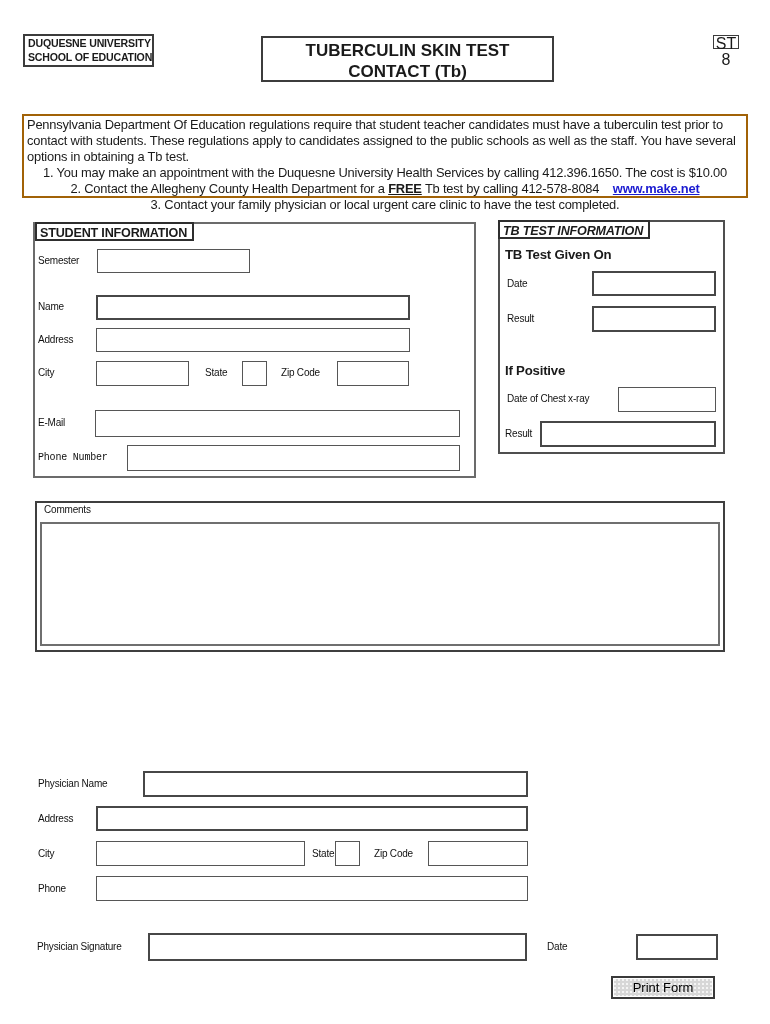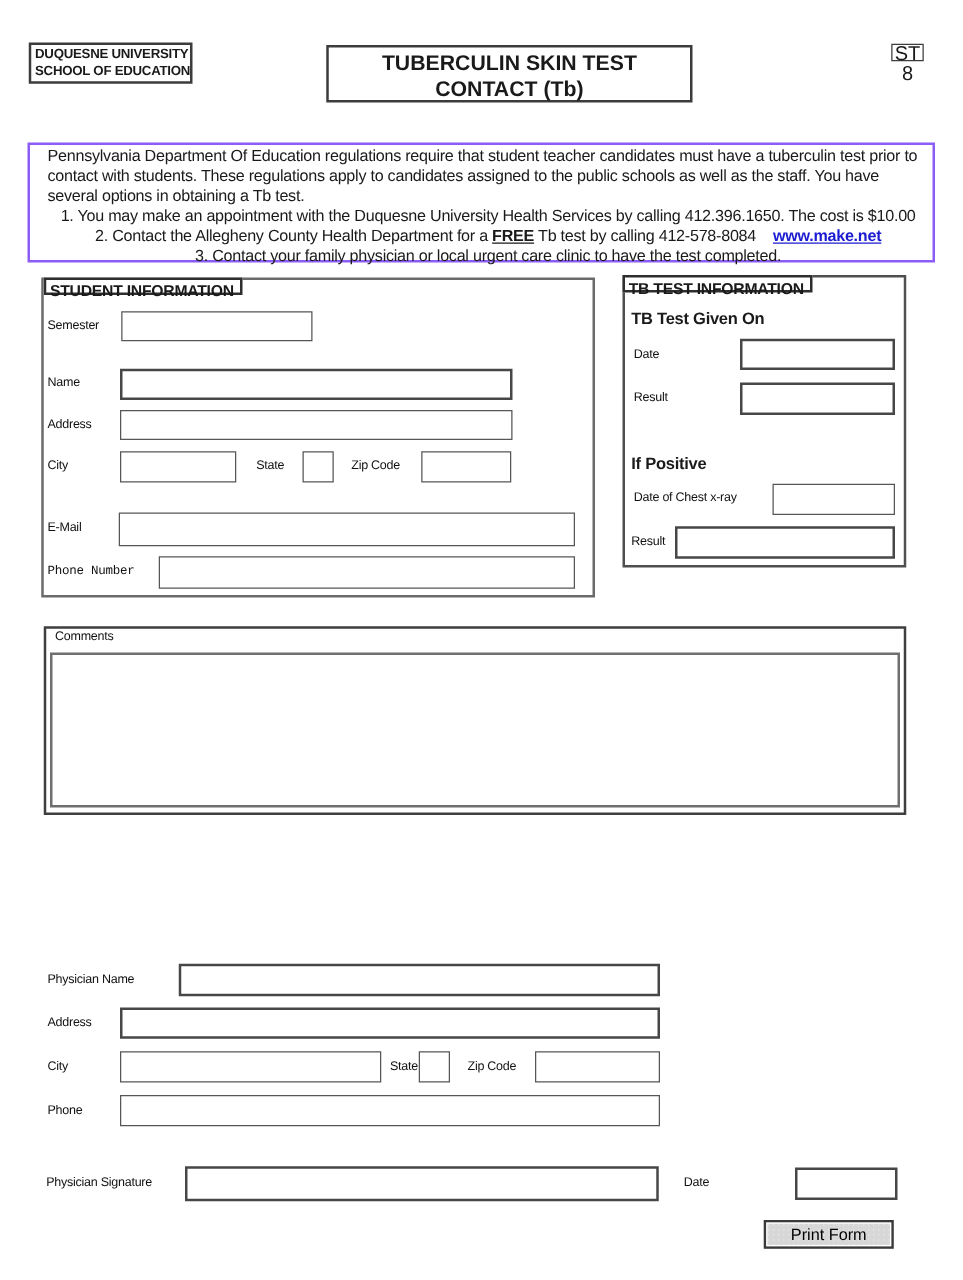--- a/index.html
+++ b/index.html
@@ -24,34 +24,34 @@
     font-size:17px; font-weight:700; line-height:21px; padding-top:2px;
   }
   .code-box {
     left:713px; top:35px; width:26px; height:14px;
     border:1.5px solid #3c3c3c; text-align:center;
     font-size:16px; line-height:16px;
   }
 
   
   .instructions {
-    left:22px; top:114px; width:726px; height:96px;
-    border:2px solid #8b5cf6; padding:1px 3px 0 14px;
+    left:22px; top:114px; width:726px; height:84px;
+    border:2px solid #a16207; padding:1px 3px 0 3px;
     font-size:12.9px; letter-spacing:-0.2px; line-height:16.1px;
   }
   .instructions .opt { text-align:center; }
   .free { font-weight:700; text-decoration:underline; }
   .link { font-weight:700; text-decoration:underline; cursor:pointer; }
 
   
   .sec { border:2px solid #6b6b6b; background:#ffffff; }
   .sec-title {
     border:2px solid #2e2e2e; background:#ffffff;
     font-size:12.6px; font-weight:700; letter-spacing:-0.2px;
-    padding:2px 5px 1px 3px; white-space:nowrap; height:14px; line-height:14px;
+    padding:2px 5px 1px 3px; white-space:nowrap; height:19px; line-height:14px;
   }
   .student-box { left:33px; top:222px; width:443px; height:256px; }
   .tb-box      { left:498px; top:220px; width:227px; height:234px; border-color:#4f4f4f; }
 
   .lbl { font-size:10px; letter-spacing:-0.2px; color:#111; white-space:nowrap; }
   .hdg { font-size:13.2px; font-weight:700; letter-spacing:-0.2px; white-space:nowrap; }
 
   .field {
     position:absolute; background:#ffffff;
     border:1.5px solid #565656; font-family:"Liberation Sans", sans-serif;
@@ -121,21 +121,21 @@
   <div class="abs lbl" style="left:281px; top:367px;">Zip Code</div>
   <input class="field" style="left: 337px; top: 361px; width: 72px; height: 25px;" value="">
 
   <div class="abs lbl" style="left:38px; top:417px;">E-Mail</div>
   <input class="field" style="left: 95px; top: 410px; width: 365px; height: 27px;" value="">
 
   <div class="abs lbl" style="left:38px; top:452px;font-family:Liberation Mono, monospace;">Phone Number</div>
   <input class="field" style="left: 127px; top: 445px; width: 333px; height: 26px;" value="">
 
   <div class="abs sec tb-box"></div>
-  <div class="abs sec-title" style="left:498px; top:220px;">TB TEST INFORMATION</div>
+  <div class="abs sec-title" style="left:498px; top:220px;font-style:italic;">TB TEST INFORMATION</div>
 
   <div class="abs hdg" style="left:505px; top:247px;">TB Test Given On</div>
 
   <div class="abs lbl" style="left:507px; top:278px;">Date</div>
   <input class="field dark" style="left: 592px; top: 271px; width: 124px; height: 25px;" value="">
 
   <div class="abs lbl" style="left:507px; top:313px;">Result</div>
   <input class="field dark" style="left: 592px; top: 306px; width: 124px; height: 26px;" value="">
 
   <div class="abs hdg" style="left:505px; top:363px;">If Positive</div>

